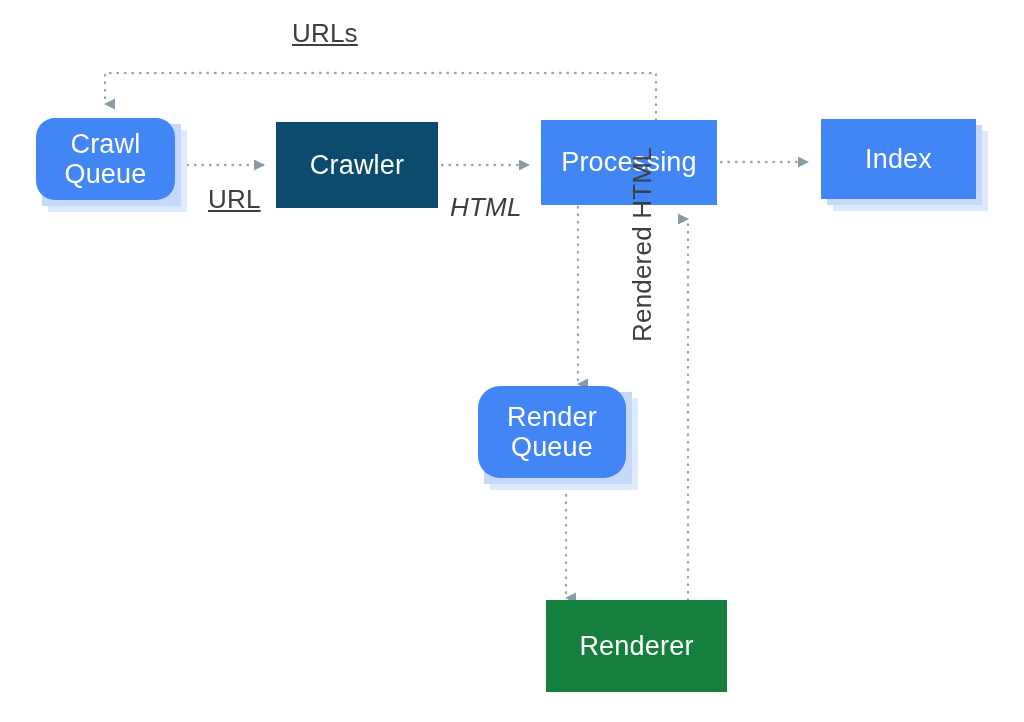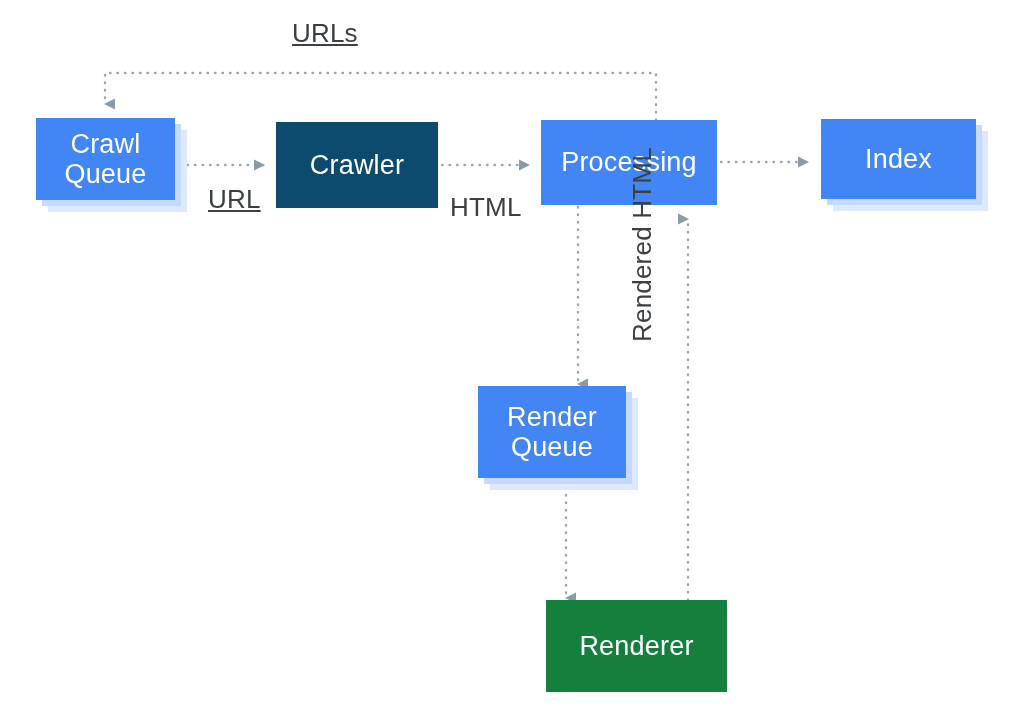--- a/index.html
+++ b/index.html
@@ -115,51 +115,51 @@
       <path d="M566,480 L566,598" fill="none" stroke="#9AA7B0" stroke-width="2.4" stroke-linecap="round" stroke-dasharray="0.5 7" marker-end="url(#ah-down)"></path>
     </g>
 
     <g>
       <path d="M688,600 L688,219" fill="none" stroke="#9AA7B0" stroke-width="2.4" stroke-linecap="round" stroke-dasharray="0.5 7" marker-end="url(#ah-up)"></path>
     </g>
   </svg>
 
   <div class="stack-l2" style="left:48px; top:130px; width:139px; height:82px; background:#DDE9FC;"></div>
   <div class="stack-l1" style="left:42px; top:124px; width:139px; height:82px; background:#C6D9FA;"></div>
-  <div class="node" style="left:36px; top:118px; width:139px; height:82px; background:#4285F4;">
+  <div class="node" style="left:36px; top:118px; width:139px; height:82px; background:#4285F4;border-radius:19px;">
     <span class="node-label">Crawl
 Queue</span>
   </div>
 
   <div class="node" style="left:276px; top:122px; width:162px; height:86px; background:#0c4a6e;">
     <span class="node-label">Crawler</span>
   </div>
 
   <div class="node" style="left:541px; top:120px; width:176px; height:85px; background:#4285F4;">
     <span class="node-label">Processing</span>
   </div>
 
   <div class="stack-l2" style="left:833px; top:131px; width:155px; height:80px; background:#DDE9FC;"></div>
   <div class="stack-l1" style="left:827px; top:125px; width:155px; height:80px; background:#C6D9FA;"></div>
   <div class="node" style="left:821px; top:119px; width:155px; height:80px; background:#4285F4;text-align:center;">
     <span class="node-label">Index</span>
   </div>
 
   <div class="stack-l2" style="left:490px; top:398px; width:148px; height:92px; background:#DDE9FC;"></div>
   <div class="stack-l1" style="left:484px; top:392px; width:148px; height:92px; background:#C6D9FA;"></div>
-  <div class="node" style="left:478px; top:386px; width:148px; height:92px; background:#4285F4;">
+  <div class="node" style="left:478px; top:386px; width:148px; height:92px; background:#4285F4;border-radius:22px;">
     <span class="node-label">Render
 Queue</span>
   </div>
 
   <div class="node" style="left:546px; top:600px; width:181px; height:92px; background:#15803d;">
     <span class="node-label">Renderer</span>
   </div>
 
   <div class="edge-label" style="left:292px; top:20px;text-decoration:underline;">URLs</div>
 
   <div class="edge-label" style="left:208px; top:186px;text-decoration:underline;">URL</div>
 
-  <div class="edge-label" style="left:450px; top:194px;">HTML</div>
+  <div class="edge-label" style="left:450px; top:194px;font-style:italic;">HTML</div>
 
   <div class="edge-label vertical" style="left:655px; top:316px;">Rendered HTML</div>
 
 </div>
 
 </body></html>

